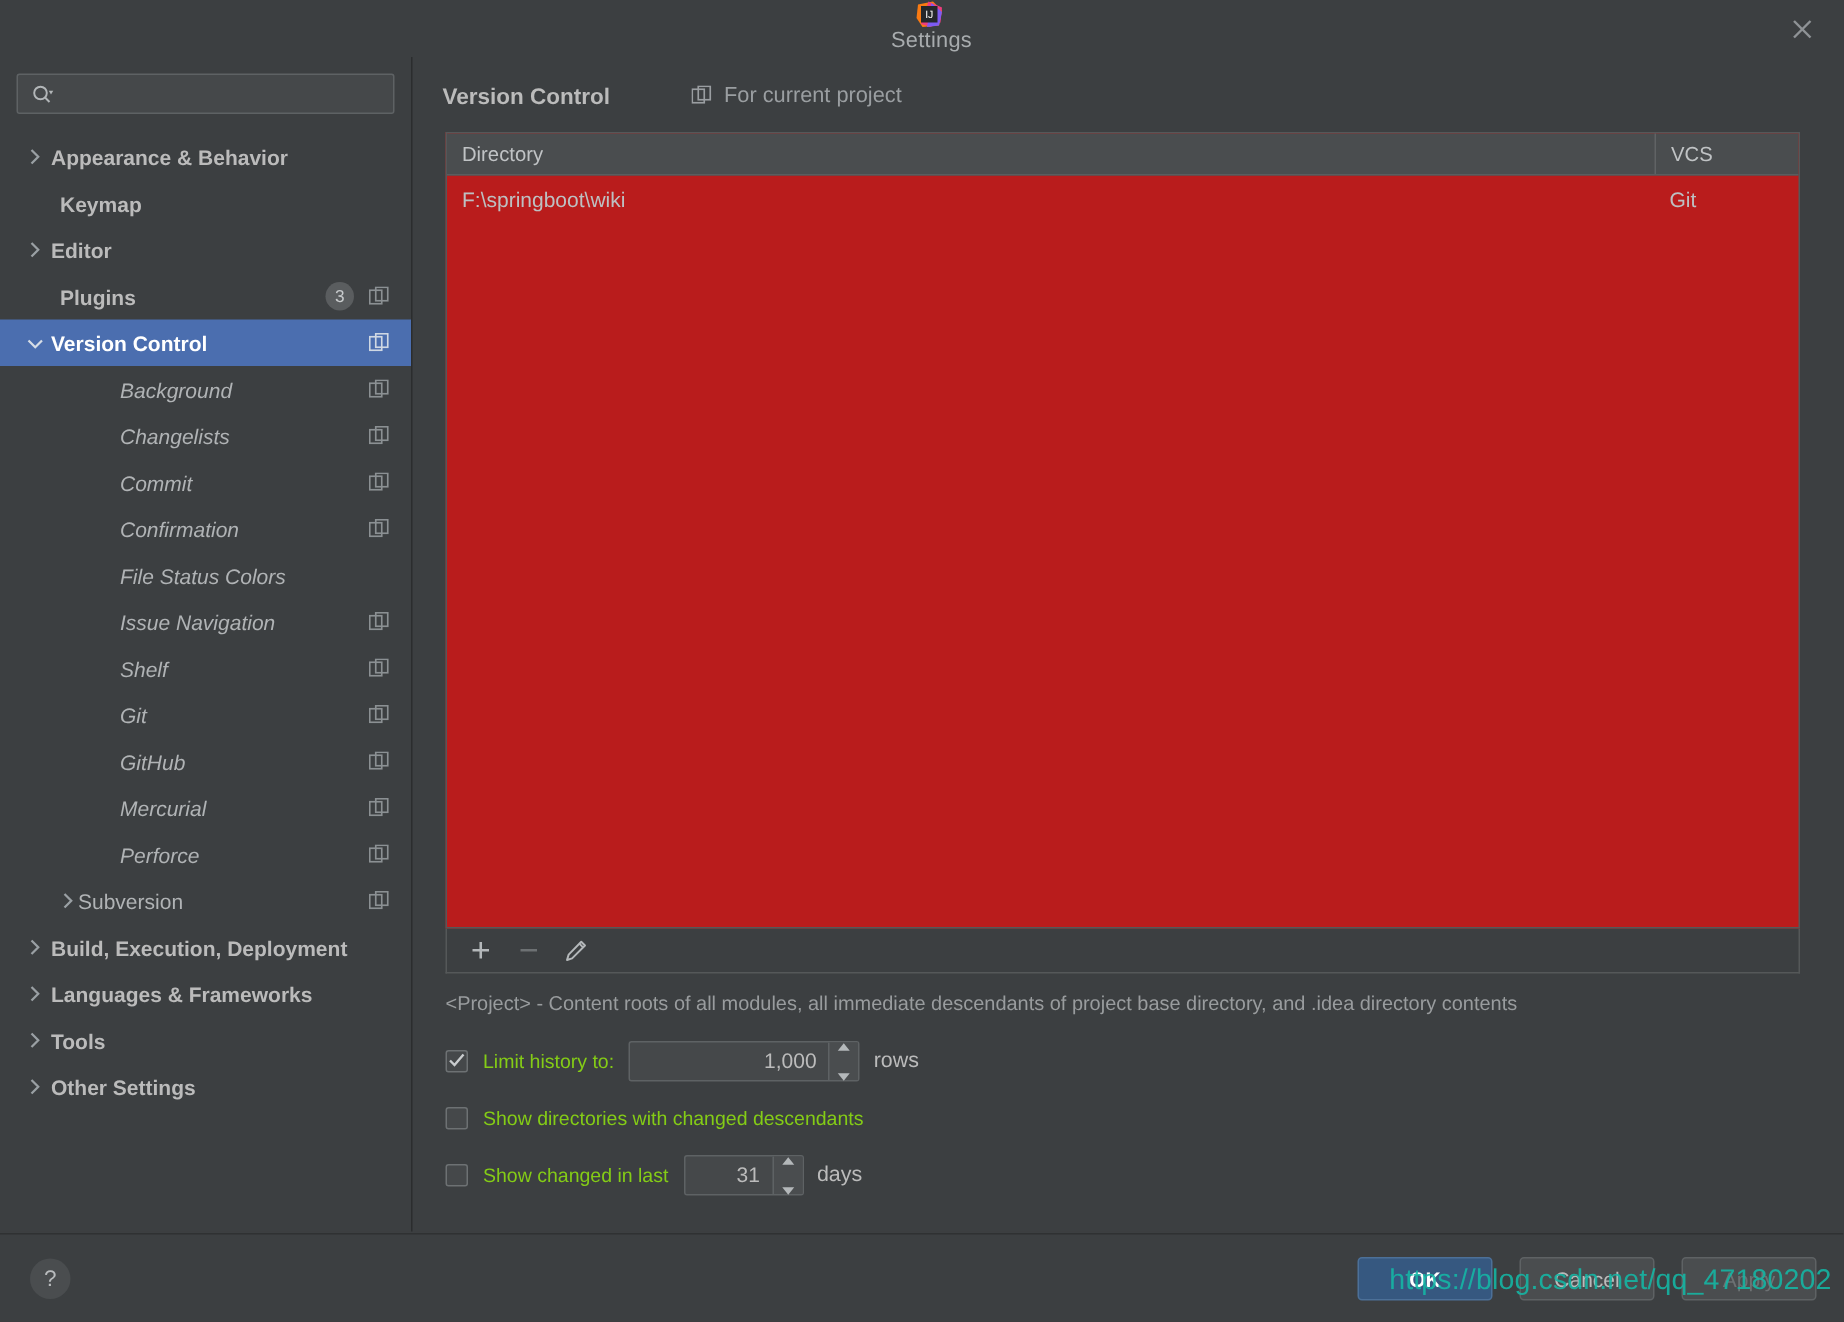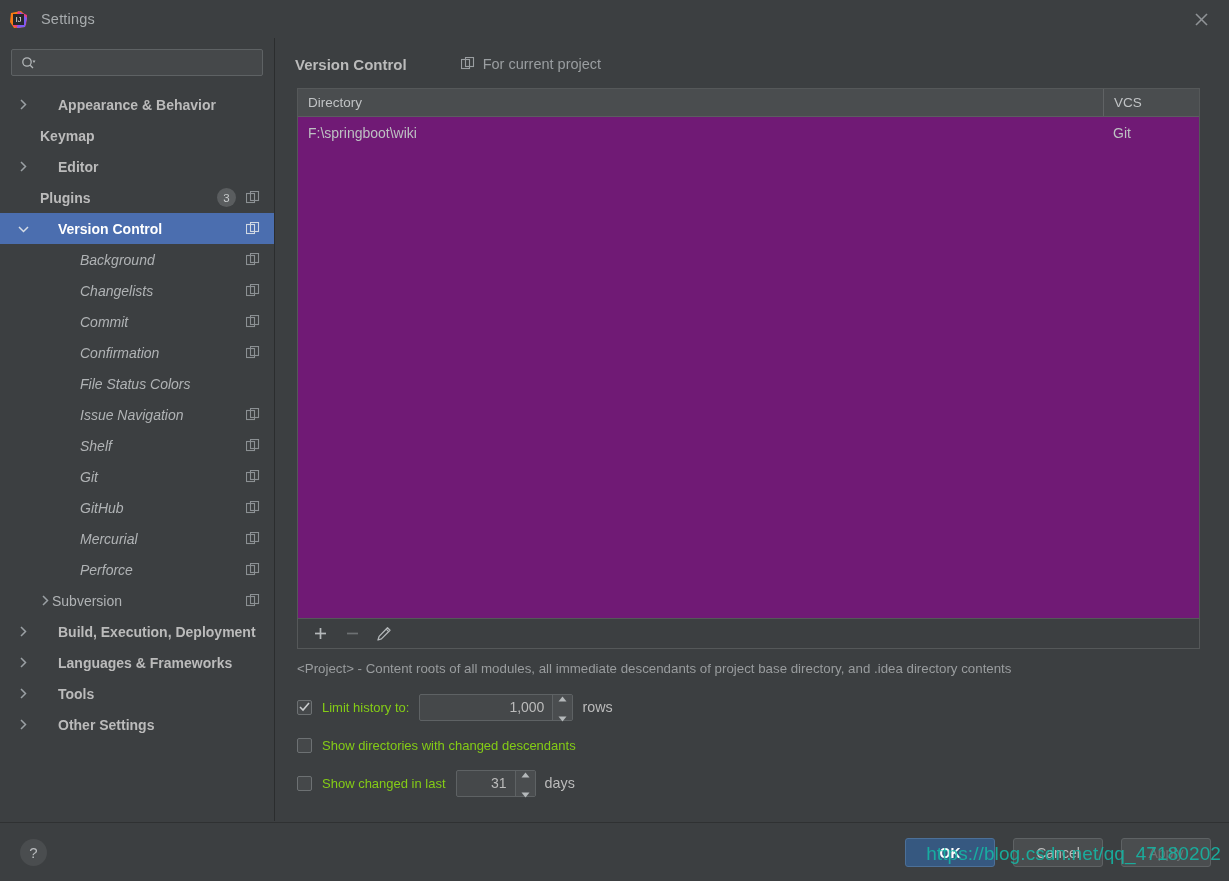--- a/index.html
+++ b/index.html
@@ -8,21 +8,21 @@
     background: #3c3f41;
     font-family: "Liberation Sans", sans-serif;
     overflow: hidden;
   }
   body { position: relative; }
 
   
   .titlebar {
     position: absolute; left: 0; top: 0; width: 1229px; height: 38px;
     background: #3c3f41;
-    display: flex; align-items: center;
+    display: flex; align-items: center; flex-direction: column;
   }
   .logo {
     width: 19px; height: 19px; margin-left: 9px; position: relative; flex: none;
   }
   .logo svg { display: block; }
   .title-text {
     margin-left: 13px; color: #a8acae; font-size: 14.5px; letter-spacing: .2px;
   }
   .close-btn {
     position: absolute; right: 14px; top: 6px; width: 28px; height: 26px;
@@ -74,21 +74,21 @@
   }
   .copy-ico { color: #8b9093; display:flex; align-items:center; }
   .tree-item.sel .copy-ico { color: #cfd8e3; }
   .badge {
     width: 19px; height: 19px; border-radius: 50%;
     background: #5a5d5f; color: #c8cbcd; font-size: 11.5px;
     display: flex; align-items: center; justify-content: center;
   }
 
   
-  .lvl0 { padding-left: 16px; gap: 24px; }
+  .lvl0 { padding-left: 16px; }
   .lvl0 .label { margin-left: 4px; }
   .lvl0.noarrow { padding-left: 36px; }
   .lvl1 { padding-left: 38px; }
   .lvl1.noarrow { padding-left: 80px; font-style: italic; }
 
   
   .main {
     position: absolute; left: 276px; top: 38px; width: 953px; height: 783px;
     background: #3c3f41;
   }
@@ -96,21 +96,21 @@
     display: flex; align-items: center; height: 44px; padding-left: 19px; padding-top: 8px;
   }
   .main-title { color: #bbbbbb; font-size: 15px; font-weight: bold; }
   .for-project {
     display: flex; align-items: center; gap: 8px; margin-left: 54px;
     color: #9a9ea1; font-size: 14.5px;
   }
   .for-project .copy-ico { color: #9a9ea1; }
 
   .table-outer {
-    margin: 6px 29px 0 21px; border: 1px solid #555859; background: #701a75;
+    margin: 6px 29px 0 21px; border: 1px solid #555859; background: #b91c1c;
     height: 531px; position: relative;
   }
   .thead {
     display: flex; height: 28px; background: #4a4d4f; border-bottom: 1px solid #5a5d5f;
   }
   .th {
     display: flex; align-items: center; color: #c0c3c5; font-size: 13.5px;
     padding-left: 10px;
   }
   .th.dir { flex: 1; }

